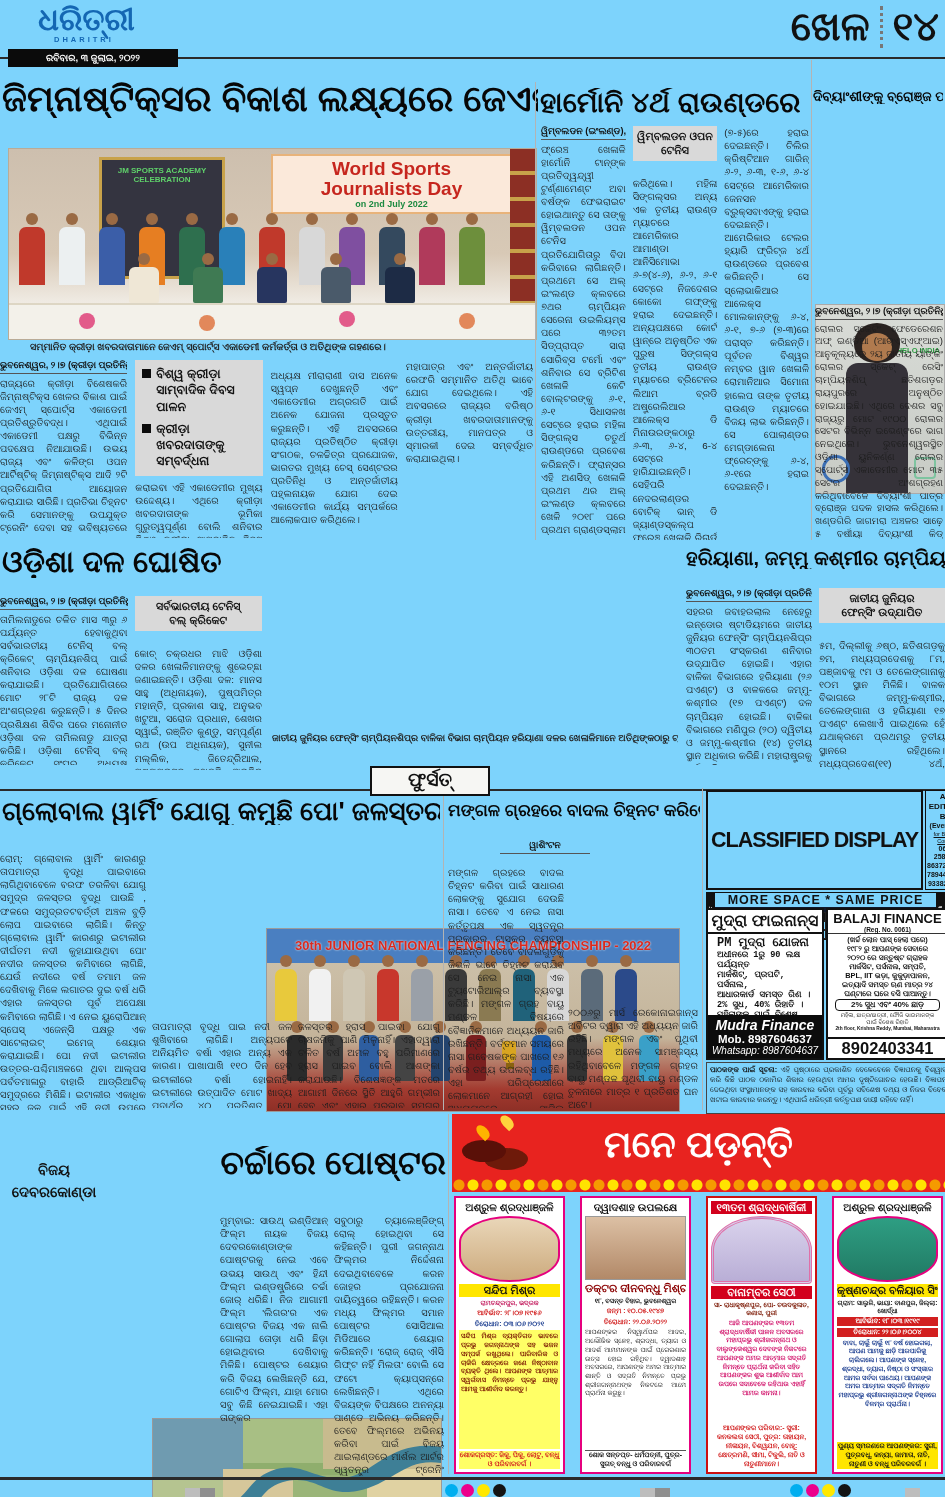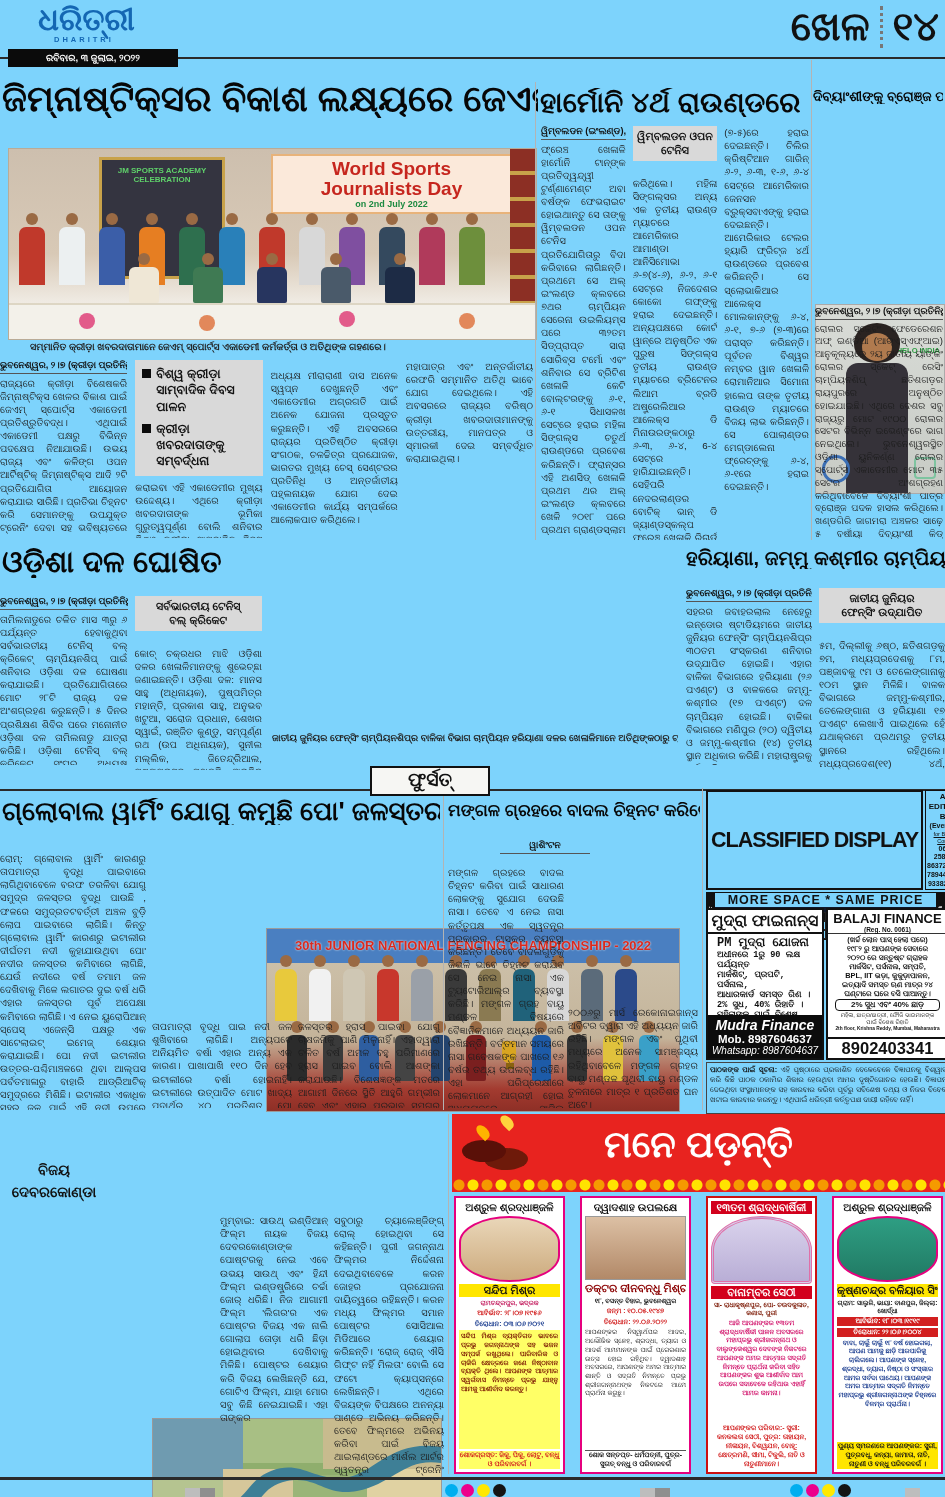--- a/index.html
+++ b/index.html
@@ -379,20 +379,21 @@
     <span style="font-weight:bold;">ପାଠକଙ୍କ ପାଇଁ ସୂଚନା:</span>
     <span>ଏହି ପୃଷ୍ଠାରେ ପ୍ରକାଶିତ ବେଳେବେଳେ ବିଜ୍ଞାପନକୁ ବିଶ୍ୱାସ କରି କିଛି ପାଠକ ଠକାମିର ଶିକାର ହେଉଥିବା ଆମର ଦୃଷ୍ଟିଗୋଚର ହେଉଛି। ବିଜ୍ଞାପନ ଦେଇଥିବା ସଂସ୍ଥାମାନଙ୍କ ସହ କାରବାର କରିବା ପୂର୍ବରୁ ସବିଶେଷ ତଥ୍ୟ ଓ ନିଜର ବିବେକ ଖଟାଇ କାରବାର କରନ୍ତୁ। ଏଥିପାଇଁ ଧରିତ୍ରୀ କର୍ତ୍ତୃପକ୍ଷ ଦାୟୀ ରହିବେ ନାହିଁ।</span>
   </div>
 
   <div class="abs rule-v" style="left:448px;top:1114px;height:360px;"></div>
 
   <div class="abs" style="left:6px;top:1160px;width:96px;font-weight:bold;font-size:14.5px;line-height:1.5;text-align:center;z-index:2;">
     <div>ବିଜୟ</div>
     <div>ଦେବରକୋଣ୍ଡା</div>
   </div>
+  <div class="abs hl" style="left:150px;top:1146px;width:296px;font-size:33px;text-align:right;">ଚର୍ଚ୍ଚାରେ ପୋଷ୍ଟର</div>
   <div class="abs txt" style="left:220px;top:1214px;width:108px;height:262px;">ମୁମ୍ବାଇ: ସାଉଥ୍ ଇଣ୍ଡିଆନ୍ ଫିଲ୍ମ ନାୟକ ବିଜୟ ଦେବରକୋଣ୍ଡାଙ୍କ ପୋଷ୍ଟରକୁ ନେଇ ଏବେ ଉଭୟ ସାଉଥ୍ ଏବଂ ହିନ୍ଦୀ ଫିଲ୍ମ ଇଣ୍ଡଷ୍ଟ୍ରିରେ ଚର୍ଚ୍ଚା ଜୋର୍ ଧରିଛି। ନିଜ ଆଗାମୀ ଫିଲ୍ମ 'ଲିଗର'ର ଏକ ପୋଷ୍ଟର ବିଜୟ ଏକ ନାଲି ଗୋଲାପ ତୋଡ଼ା ଧରି ଛିଡ଼ା ହୋଇଥିବାର ଦେଖିବାକୁ ମିଳିଛି। ପୋଷ୍ଟର ଶେୟାର କରି ବିଜୟ ଲେଖିଛନ୍ତି ଯେ, ଗୋଟିଏ ଫିଲ୍ମ, ଯାହା ମୋର ସବୁ କିଛି ନେଇଯାଇଛି। ଏହା ତାଙ୍କର</div>
   <div class="abs txt" style="left:334px;top:1214px;width:110px;height:262px;">ସବୁଠାରୁ ଚ୍ୟାଲେଞ୍ଜିଙ୍ଗ୍ ରୋଲ୍ ହୋଇଥିବା ସେ କହିଛନ୍ତି। ପୁରୀ ଜଗନ୍ନାଥ ଫିଲ୍ମର ନିର୍ଦ୍ଦେଶନା ଦେଇଥିବାବେଳେ କରନ ଜୋହର ପ୍ରଯୋଜନା ଦାୟିତ୍ୱରେ ରହିଛନ୍ତି। କରନ ମଧ୍ୟ ଫିଲ୍ମର ସମାନ ପୋଷ୍ଟର ସୋସିଆଲ ମିଡିଆରେ ଶେୟାର କରିଛନ୍ତି। 'ରୋଜ୍ ରୋଜ୍ ଐସି ଗିଫ୍ଟ ନହିଁ ମିଲତା' ବୋଲି ସେ ଫଟୋ କ୍ୟାପ୍ସନ୍‌ରେ ଲେଖିଛନ୍ତି। ଏଥିରେ ବିଜୟଙ୍କ ବିପକ୍ଷରେ ଅନନ୍ୟା ପାଣ୍ଡେ ଅଭିନୟ କରିଛନ୍ତି। ତେବେ ଫିଲ୍ମରେ ଅଭିନୟ କରିବା ପାଇଁ ବିଜୟ ଥାଇଲାଣ୍ଡରେ ମାର୍ଶଲ ଆର୍ଟର ସ୍ୱତନ୍ତ୍ର ଟ୍ରେନିଂ ନେଇଛନ୍ତି।</div>
 
   <div class="abs mem-banner" style="left:452px;top:1114px;width:493px;height:64px;">
     <div class="mem-title">ମନେ ପଡ଼ନ୍ତି</div>
     <div class="abs" style="left:10px;top:8px;width:70px;height:48px;">
       <div class="abs" style="left:0;top:18px;width:44px;height:22px;border-radius:50%;background:#5a1008;box-shadow:22px 8px 0 #6e1a0a;"></div>
       <div class="abs" style="left:16px;top:2px;width:10px;height:16px;border-radius:50% 50% 50% 0;transform:rotate(-45deg);background:#ffb400;box-shadow:24px 10px 0 #ffd23c;"></div>
     </div>
   </div>

